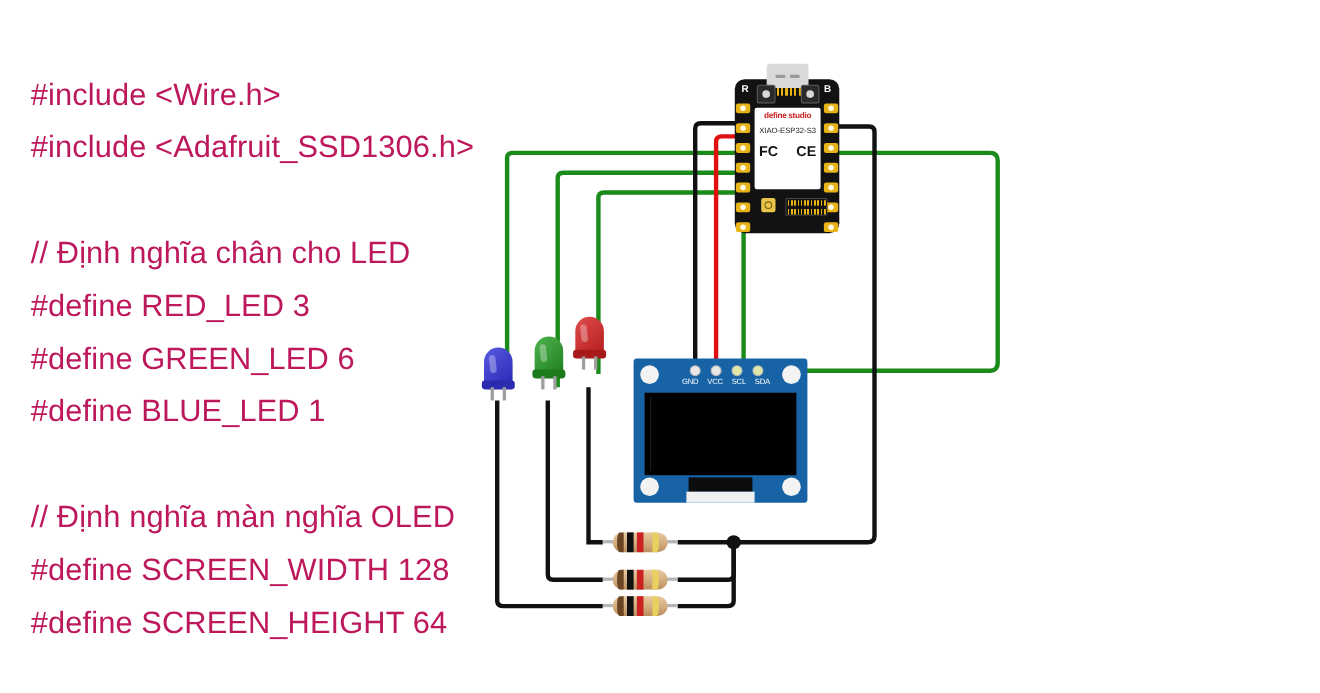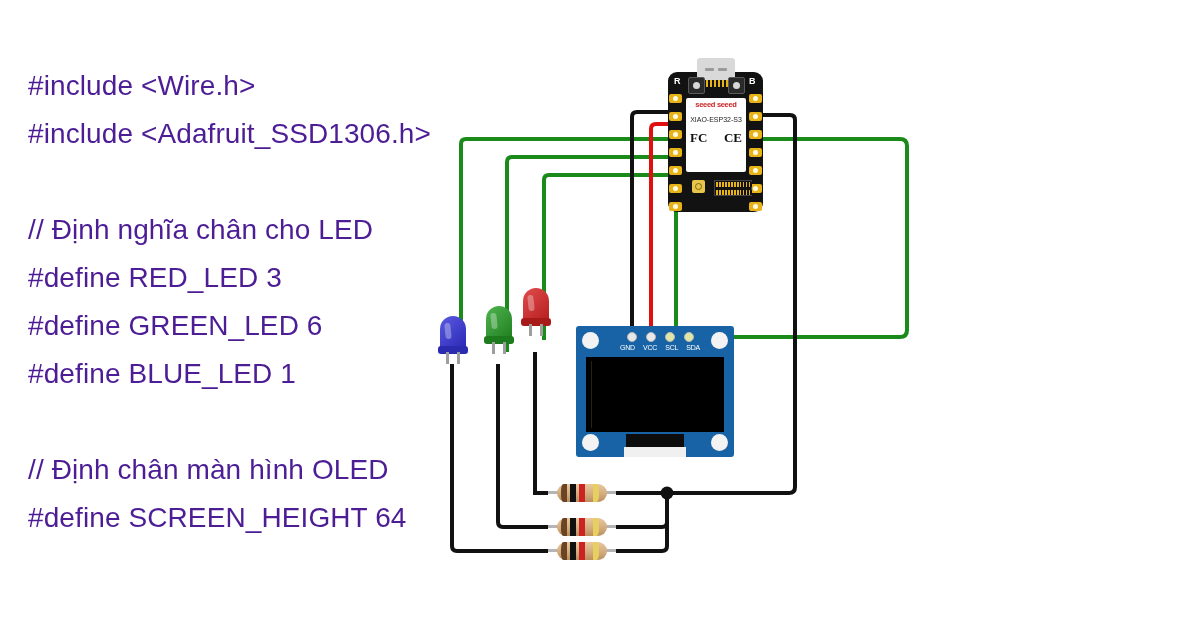--- a/index.html
+++ b/index.html
@@ -21,21 +21,21 @@
     left: 28px;
     top: 62px;
     width: 470px;
     z-index: 1;
     pointer-events: none;
   }
   .code-line {
     font-family: "Liberation Sans", sans-serif;
     font-size: 28px;
     line-height: 48px;
-    color: #4c1d95;
+    color: #be185d;
     white-space: pre;
     letter-spacing: 0.1px;
   }
   .code-line.blank { color: transparent; }
 
   
   #circuit {
     position: absolute;
     left: 0;
     top: 0;
@@ -168,21 +168,21 @@
     top: 58px;
     width: 52px;
     display: flex;
     justify-content: space-between;
     align-items: center;
   }
   .mark {
     font-size: 13px;
     font-weight: bold;
     color: #111111;
-    font-family: Liberation Serif, serif;
+    font-family: Liberation Sans, sans-serif;
   }
   .ant-conn {
     position: absolute;
     left: 24px;
     top: 108px;
     width: 13px;
     height: 13px;
     background: #e8c54a;
     border-radius: 2px;
   }
@@ -374,21 +374,22 @@
 
 <div id="code-overlay">
   <div class="code-line">#include &lt;Wire.h&gt;</div>
   <div class="code-line">#include &lt;Adafruit_SSD1306.h&gt;</div>
   <div class="code-line blank">&nbsp;</div>
   <div class="code-line">// Định nghĩa chân cho LED</div>
   <div class="code-line">#define RED_LED 3</div>
   <div class="code-line">#define GREEN_LED 6</div>
   <div class="code-line">#define BLUE_LED 1</div>
   <div class="code-line blank">&nbsp;</div>
-  <div class="code-line">// Định chân màn hình OLED</div>
+  <div class="code-line">// Định nghĩa màn nghĩa OLED</div>
+  <div class="code-line">#define SCREEN_WIDTH 128</div>
   <div class="code-line">#define SCREEN_HEIGHT 64</div>
 </div>
 
 <svg id="circuit" viewBox="0 0 1200 630" xmlns="http://www.w3.org/2000/svg">
 
   <path d="M 672 139 L 466 139 Q 461 139 461 144 L 461 352" fill="none" stroke="#1a8a1a" stroke-width="4"></path>
 
   <path d="M 672 157 L 512 157 Q 507 157 507 162 L 507 352" fill="none" stroke="#1a8a1a" stroke-width="4"></path>
 
   <path d="M 672 175 L 549 175 Q 544 175 544 180 L 544 340" fill="none" stroke="#1a8a1a" stroke-width="4"></path>
@@ -438,21 +439,21 @@
 
     <div class="pin r" style="top:22px"></div>
     <div class="pin r" style="top:40px"></div>
     <div class="pin r" style="top:58px"></div>
     <div class="pin r" style="top:76px"></div>
     <div class="pin r" style="top:94px"></div>
     <div class="pin r" style="top:112px"></div>
     <div class="pin r" style="top:130px"></div>
 
     <div class="silk-panel"></div>
-    <div class="brand">seeed seeed</div>
+    <div class="brand">define studio</div>
     <div class="chipname">XIAO-ESP32-S3</div>
     <div class="marks">
       <span class="mark">FC</span>
       <span class="mark">CE</span>
     </div>
 
     <div class="ant-conn"></div>
     <div class="fpc">
       <i class="t"></i>
         <i class="b2"></i>

